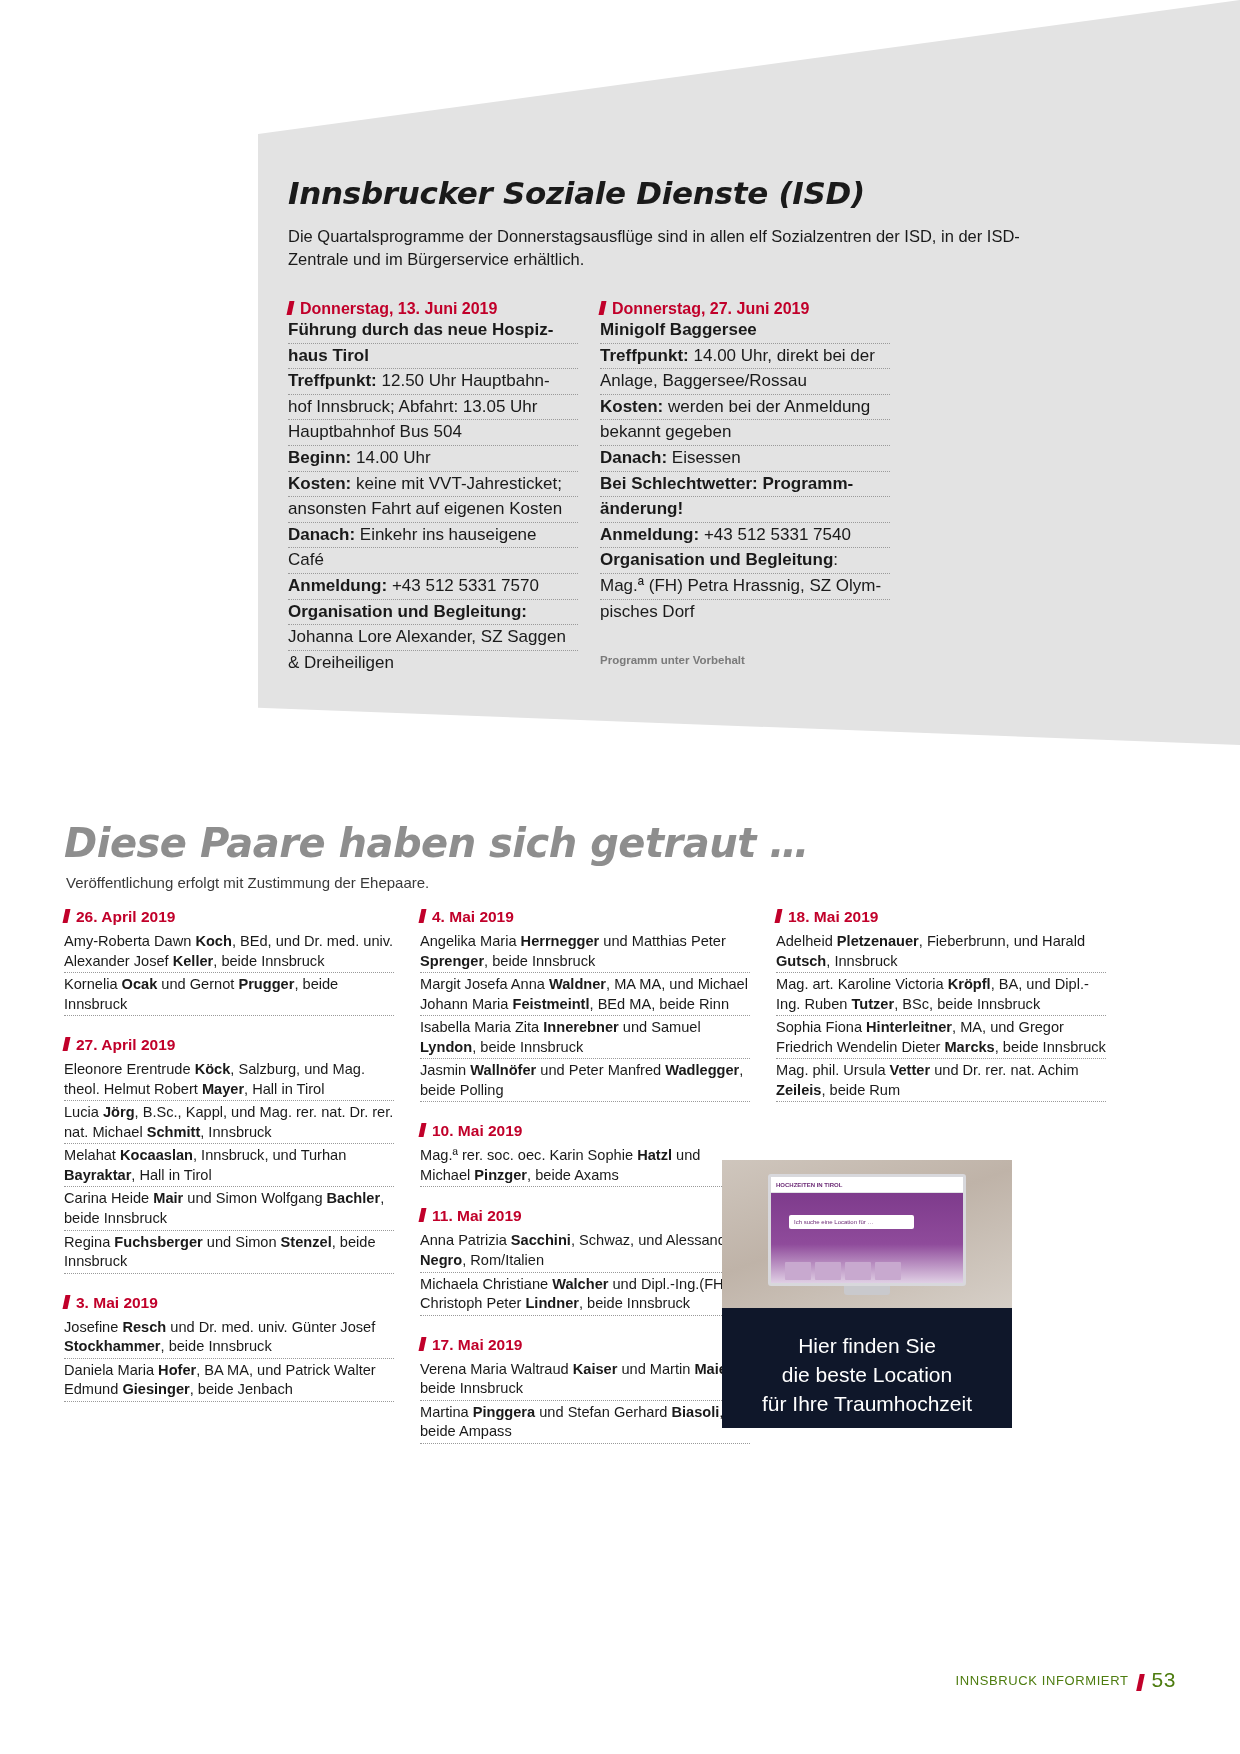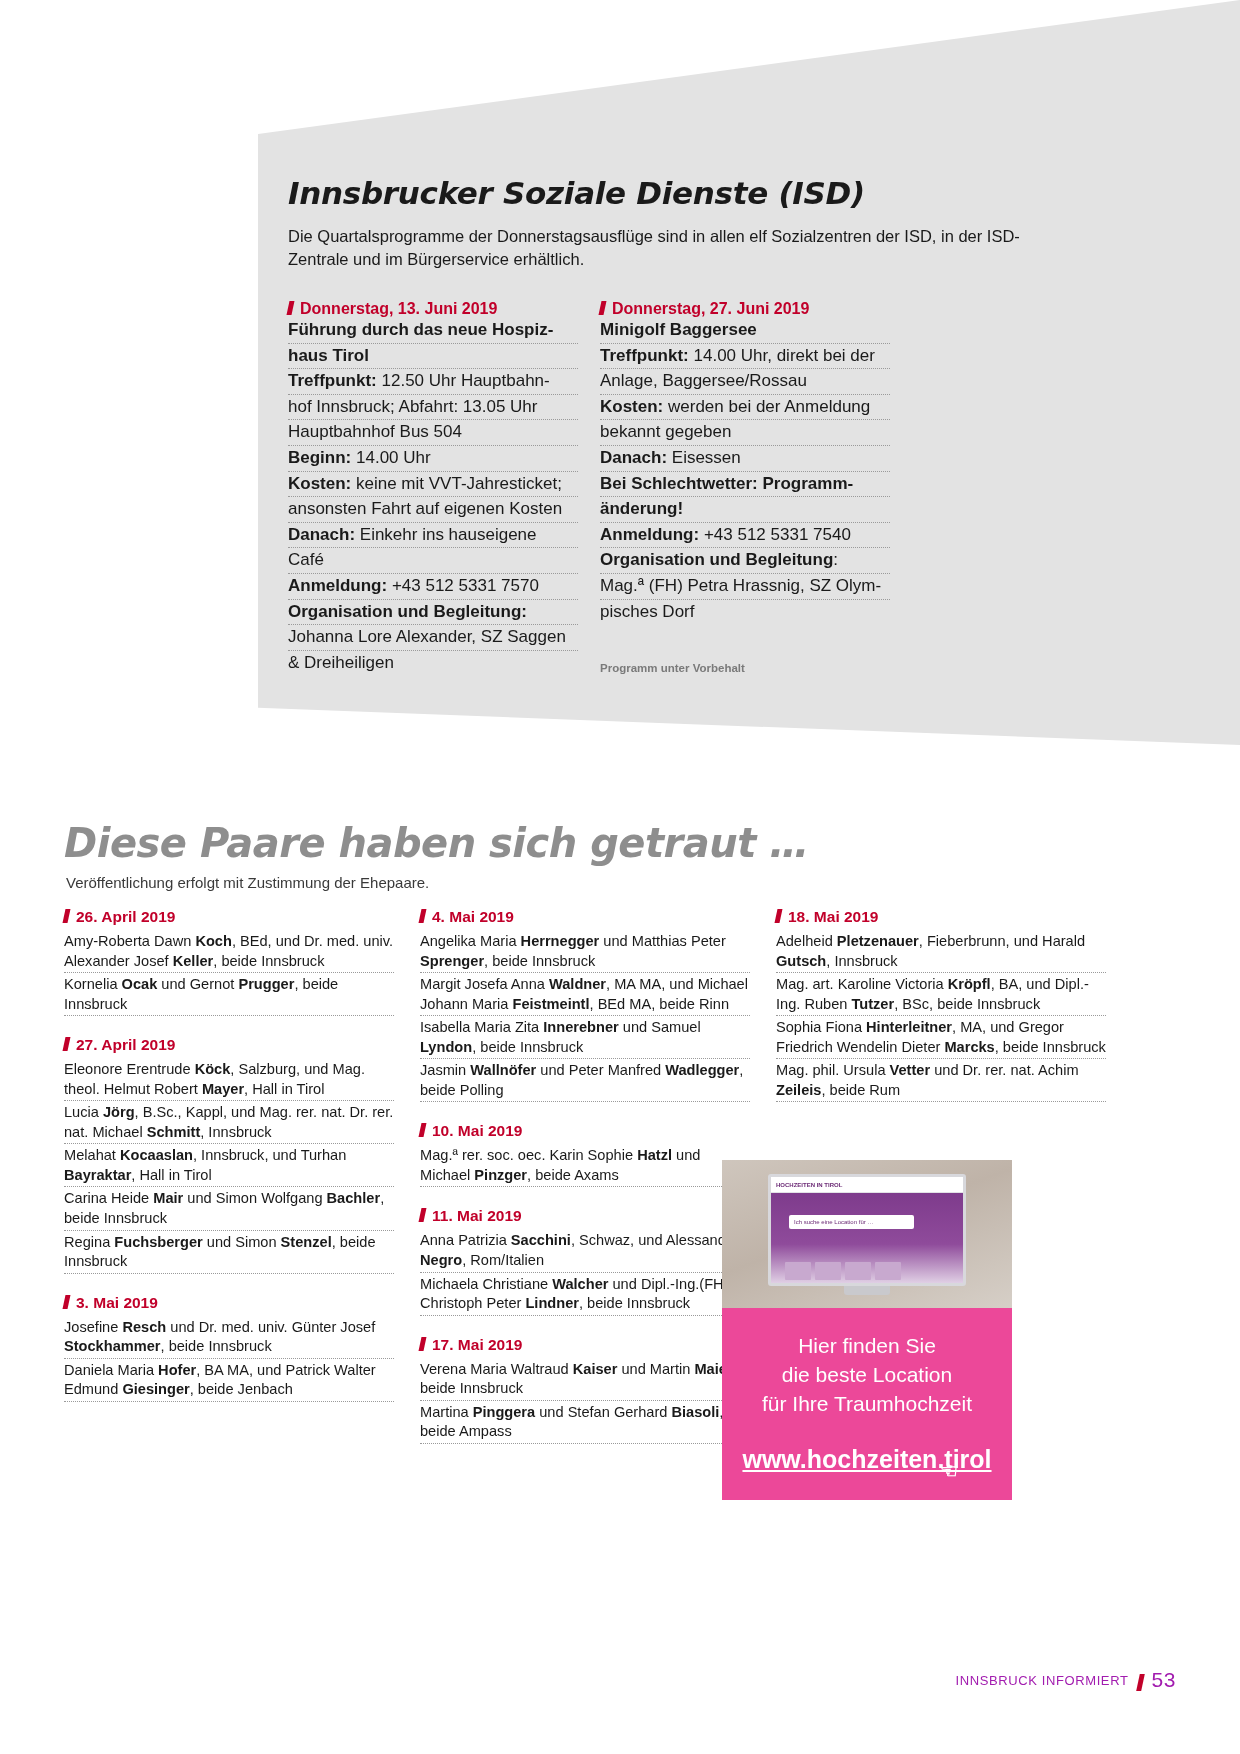--- a/index.html
+++ b/index.html
@@ -81,21 +81,21 @@
     border-bottom: 1px dotted #9a9a9a;
     padding-bottom: 1px;
     margin-bottom: 1px;
   }
   .entry-line b { font-weight: bold; }
   .nobord { border-bottom: none; }
   .vorbehalt {
     font-size: 11.5px;
     font-weight: bold;
     color: #7a7a7a;
-    margin-top: 38px;
+    margin-top: 30px;
   }
 
   
   .married-title {
     position: absolute;
     left: 64px;
     top: 820px;
     font-family: "DejaVu Sans", sans-serif;
     font-style: italic;
     font-weight: bold;
@@ -140,22 +140,22 @@
     margin-bottom: 2px;
   }
   .couple b { font-weight: bold; }
 
   
   .ad {
     position: absolute;
     left: 722px;
     top: 1160px;
     width: 290px;
-    height: 340px;
-    background: #ec4899;
+    height: 268px;
+    background: #0f172a;
     overflow: hidden;
   }
   .ad-photo {
     position: relative;
     width: 290px;
     height: 148px;
     background: linear-gradient(160deg, #cfc6bd 0%, #bfb3a8 45%, #d6cfc7 100%);
     overflow: hidden;
   }
   .ad-monitor {
@@ -251,21 +251,21 @@
 
   
   .footer {
     position: absolute;
     right: 64px;
     bottom: 62px;
     display: flex;
     align-items: center;
     font-size: 13px;
     letter-spacing: 0.6px;
-    color: #a21caf;
+    color: #4d7c0f;
   }
   .footer .tick {
     width: 5px; height: 17px; margin: 0 8px 0 10px; top: 2px;
   }
   .footer-page {
     font-size: 21px;
     font-weight: normal;
   }
 </style>
 </head>

